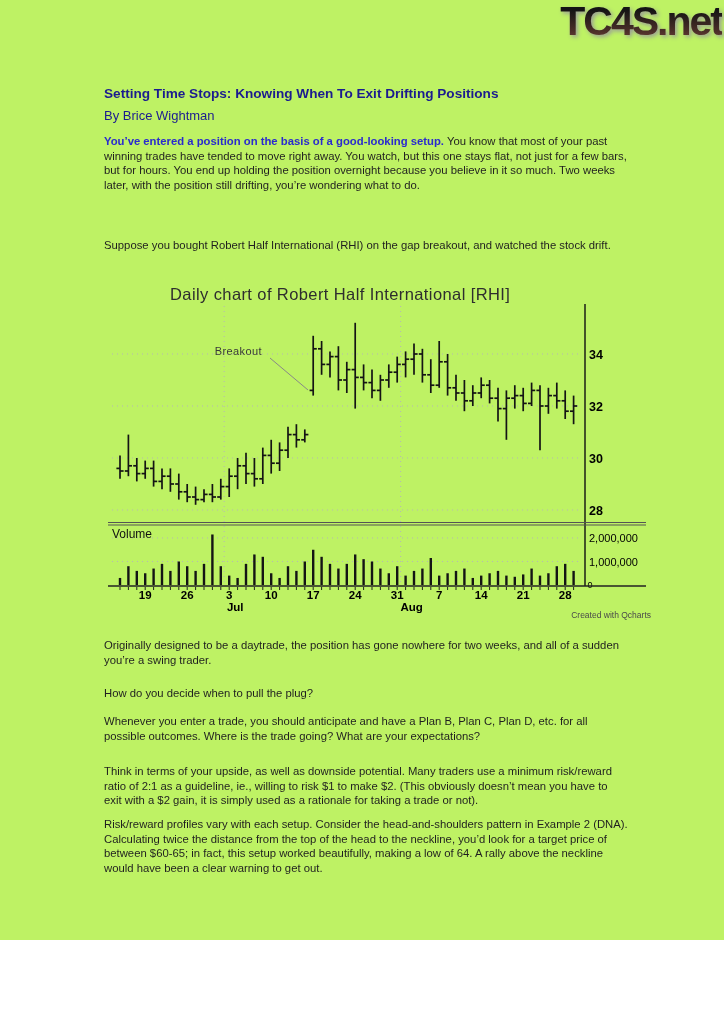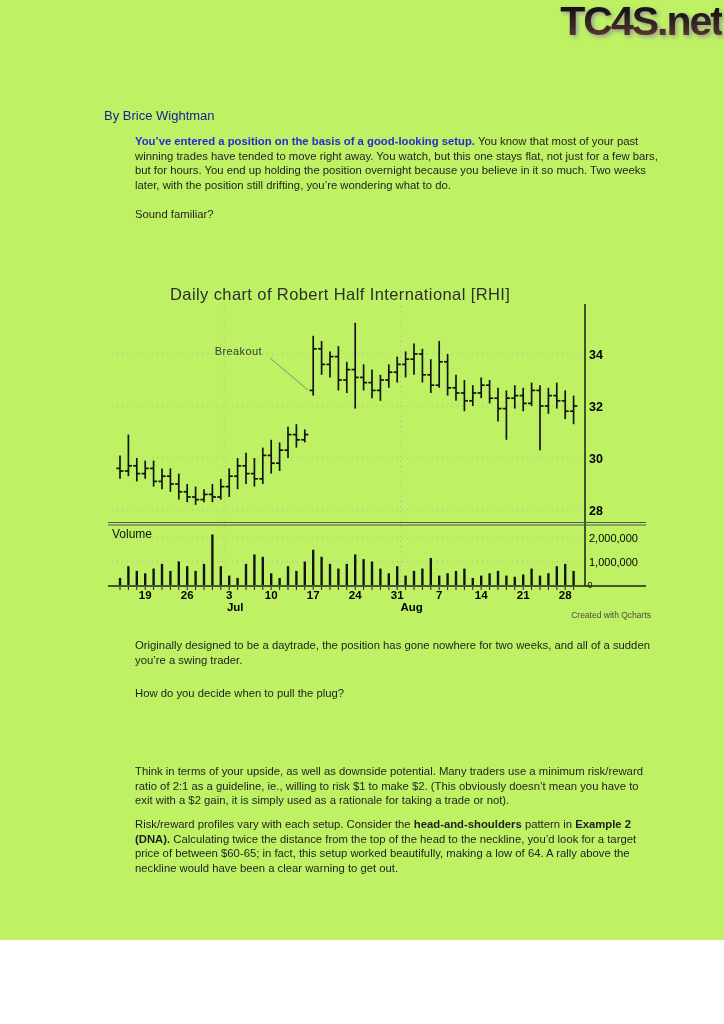--- a/index.html
+++ b/index.html
@@ -11,27 +11,27 @@
     letter-spacing:-2px;color:#3a2823;text-shadow:2px 2px 3px #9a9a9a;cursor:pointer;
     font-family:"Liberation Sans",sans-serif;}
   @supports (-webkit-background-clip:text){
     #header-logo{background:linear-gradient(180deg,#141414 25%,#4a2e28 70%,#7a4a3e 100%);
       -webkit-background-clip:text;background-clip:text;color:transparent;
       filter:drop-shadow(2px 2px 2px #999);text-shadow:none;}
   }
 
   
   .para{position:absolute;left:104px;width:524px;font-size:11.3px;line-height:14.6px;
-        color:#1f1f1f;margin-left:31px;}
+        color:#1f1f1f;}
   #article-title{position:absolute;left:104px;width:560px;top:86px;font-size:13.6px;
         font-weight:bold;color:#1b1b8f;}
   #byline{position:absolute;left:104px;top:108px;font-size:13px;color:#1b1b8f;
         cursor:pointer;}
   .lead-bold{color:#2a2ace;font-weight:bold;}
-  b{font-weight:bold;}
+  b{font-weight:normal;}
 
   
   #chart-wrap{position:absolute;left:104px;top:278px;width:562px;height:348px;}
   #chart-wrap svg{display:block;}
 
   
   #watermark{position:absolute;left:220px;top:483px;font-size:39px;font-weight:bold;
     font-family:"DejaVu Serif",serif;color:#c7232b;letter-spacing:1px;
     -webkit-text-stroke:1.6px #ffffff;
     text-shadow:-2px -2px 0 #fff,2px -2px 0 #fff,-2px 2px 0 #fff,2px 2px 0 #fff,
@@ -43,27 +43,28 @@
     -webkit-text-stroke:1.3px #6b1d24;
     text-shadow:-2px -2px 0 #e6e6e6,2px -2px 0 #e6e6e6,-2px 2px 0 #e6e6e6,3px 3px 2px #bdbdbd;text-align:center;}
 </style>
 </head>
 <body>
 
 <div id="page">
 
   <div id="header-logo">TC4S.net</div>
 
+  <div id="article-title">Setting Time Stops: Knowing When To Exit Drifting Positions</div>
 
   <div id="byline">By Brice Wightman</div>
 
   <div class="para" style="top:134px"><span class="lead-bold">You’ve entered a position on the basis of a good-looking setup.</span><span> You know that most of your past winning trades have tended to move right away. You watch, but this one stays flat, not just for a few bars, but for hours. You end up holding the position overnight because you believe in it so much. Two weeks later, with the position still drifting, you’re wondering what to do.</span></div>
 
-  <div class="para" style="top:207px">Sound familiar?</div>
-
+
+  <div class="para" style="top:238px">Suppose you bought Robert Half International (RHI) on the gap breakout, and watched the stock drift.</div>
 
   <div id="chart-wrap">
     <svg id="chart-svg" width="562" height="348" viewBox="0 0 562 348">
         <text x="66" y="22" font-size="16.5" fill="#2e2e2e" font-family="&quot;Liberation Sans&quot;,sans-serif" letter-spacing="0.4">Daily chart of Robert Half International [RHI]</text>
         <g stroke="#b5b5b5" stroke-width="1" stroke-dasharray="1,4">
           <line x1="8" y1="76" x2="478" y2="76"></line>
           <line x1="8" y1="128" x2="478" y2="128"></line>
           <line x1="8" y1="180" x2="478" y2="180"></line>
           <line x1="8" y1="232" x2="478" y2="232"></line>
           <line x1="8" y1="260" x2="478" y2="260"></line>
@@ -389,20 +390,21 @@
         </g>
         <text x="547" y="340" font-size="8.5" fill="#4a4a4a" font-family="&quot;Liberation Sans&quot;,sans-serif" text-anchor="end">Created with Qcharts</text>
       </svg>
   </div>
 
 
   <div class="para" style="top:638px">Originally designed to be a daytrade, the position has gone nowhere for two weeks, and all of a sudden you’re a swing trader.</div>
 
   <div class="para" style="top:686px">How do you decide when to pull the plug?</div>
 
+  <div class="para" style="top:714px">Whenever you enter a trade, you should anticipate and have a Plan B, Plan C, Plan D, etc. for all possible outcomes. Where is the trade going? What are your expectations?</div>
 
   <div class="para" style="top:764px">Think in terms of your upside, as well as downside potential. Many traders use a minimum risk/reward ratio of 2:1 as a guideline, ie., willing to risk $1 to make $2. (This obviously doesn’t mean you have to exit with a $2 gain, it is simply used as a rationale for taking a trade or not).</div>
 
   <div class="para" style="top:817px"><span>Risk/reward profiles vary with each setup. Consider the </span><b>head-and-shoulders</b><span> pattern in </span><b>Example 2 (DNA).</b><span> Calculating twice the distance from the top of the head to the neckline, you’d look for a target price of between $60-65; in fact, this setup worked beautifully, making a low of 64.  A rally above the neckline would have been a clear warning to get out.</span></div>
 
   <div id="footer-logo">TradersXtreme.com</div>
 
 </div>
 
 </body></html>

